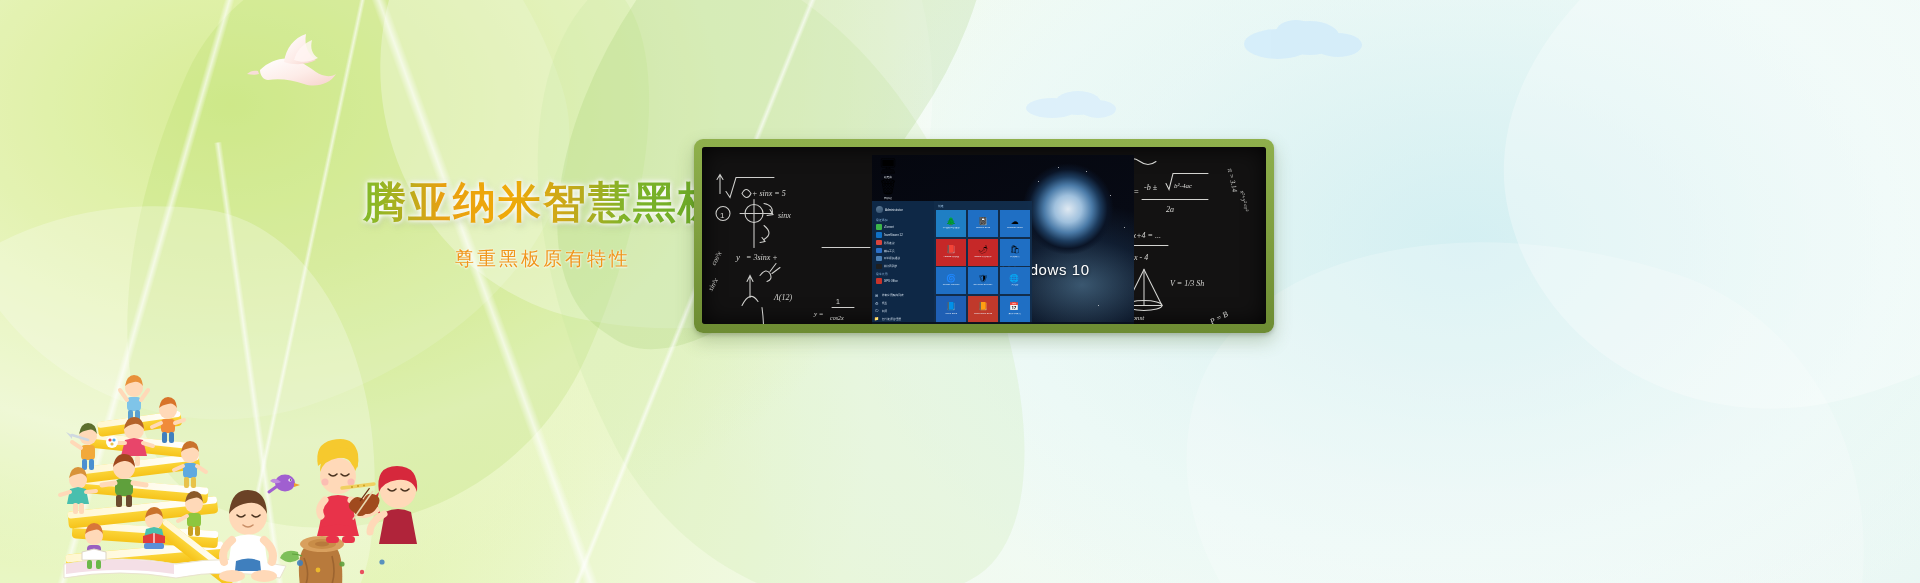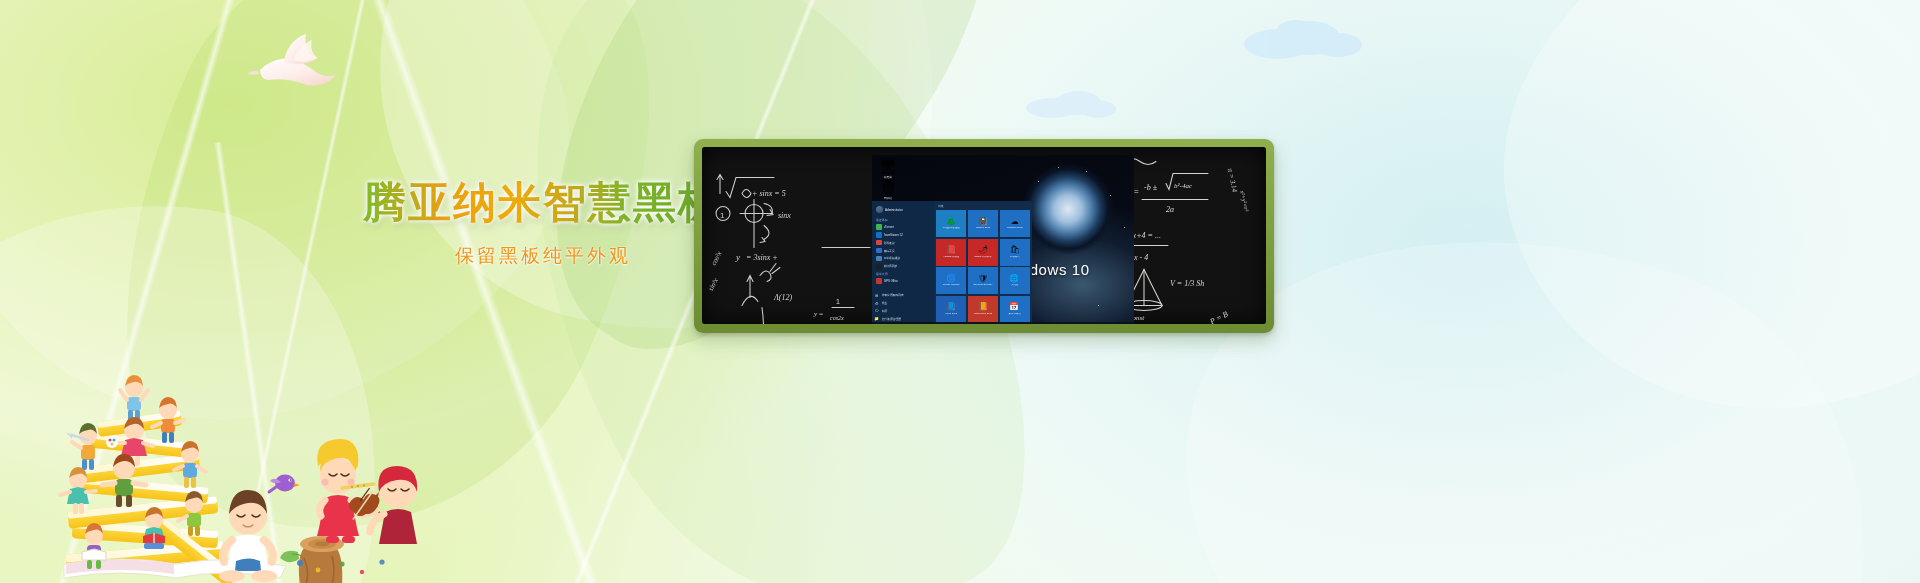--- a/index.html
+++ b/index.html
@@ -192,21 +192,21 @@
   <svg class="cloud" style="left:1022px; top:86px;" width="96" height="34" viewBox="0 0 96 34">
     <g fill="#dcf0fb" opacity=".92">
       <ellipse cx="30" cy="22" rx="26" ry="10"></ellipse>
       <ellipse cx="56" cy="17" rx="23" ry="12"></ellipse>
       <ellipse cx="76" cy="23" rx="18" ry="9"></ellipse>
     </g>
   </svg>
 
   <div id="headline">
     <div id="main-title">腾亚纳米智慧黑板</div>
-    <div class="sub-line second">保留黑板纯平外观</div>
+    <div class="sub-line">尊重黑板原有特性</div>
   </div>
 
   <div id="device">
     <div id="board">
 
       <svg id="chalk-left" viewBox="0 0 170 176">
         <g fill="none" stroke="#e9e9e6" stroke-width="1.05" stroke-linecap="round" opacity=".88">
           <path d="M18 46 L18 28 M15 32 L18 27 L21 32"></path>
           <path d="M24 44 L28 50 L34 30 L72 30"></path>
           <path d="M40 46 q4 -8 9 0 q-4 8 -9 0"></path>

